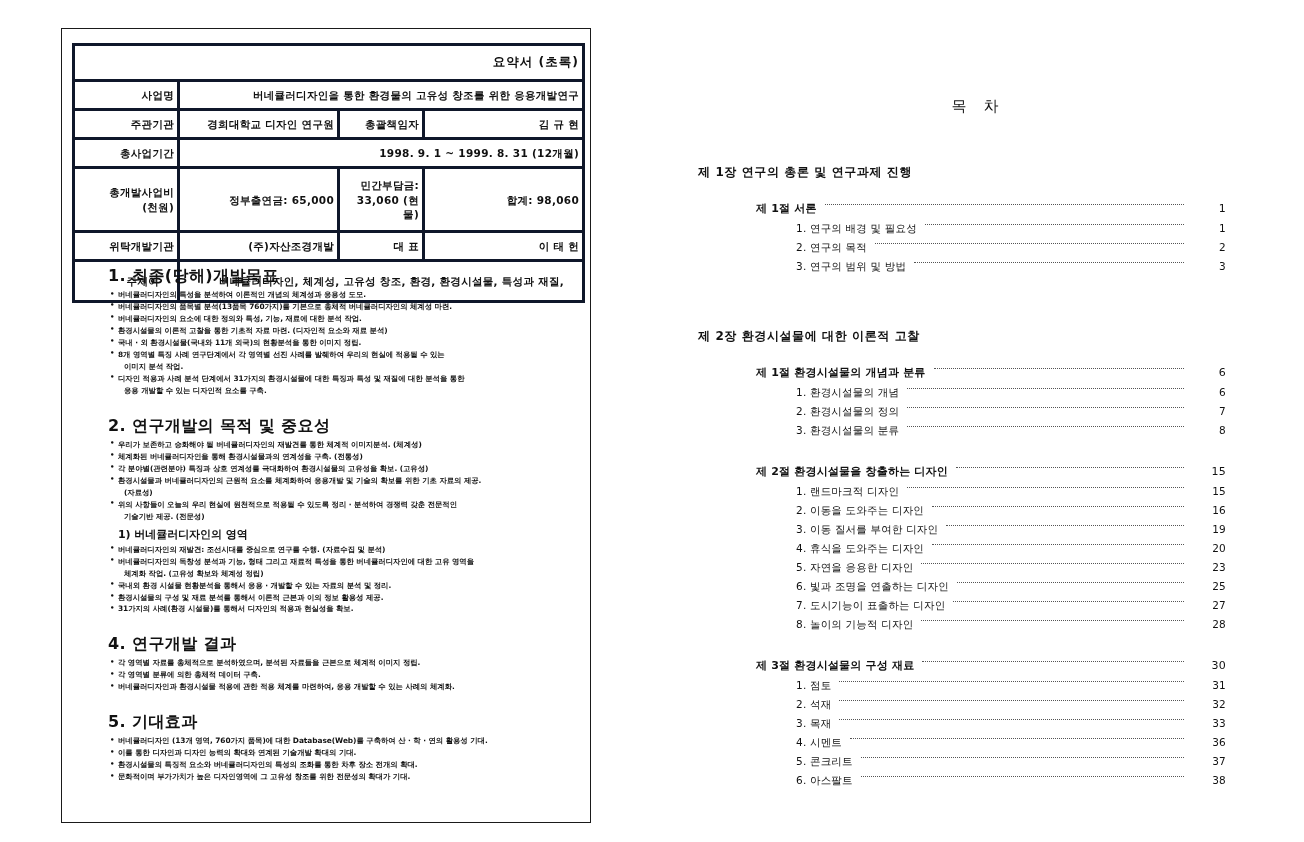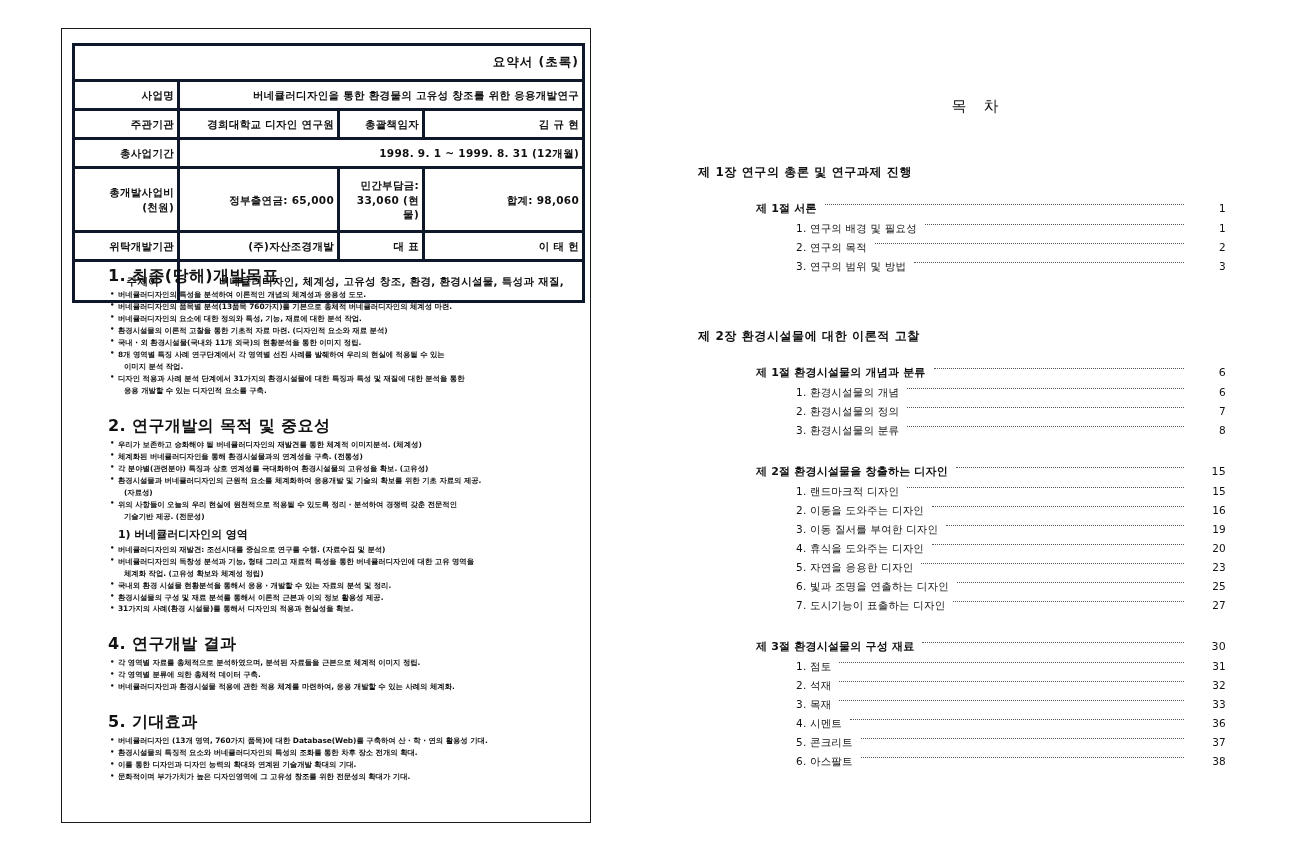--- a/index.html
+++ b/index.html
@@ -278,22 +278,22 @@
         <div class="sec">
           <div class="sec-title">4. 연구개발 결과</div>
           <div class="bullet">각 영역별 자료를 총체적으로 분석하였으며, 분석된 자료들을 근본으로 체계적 이미지 정립.</div>
           <div class="bullet">각 영역별 분류에 의한 총체적 데이터 구축.</div>
           <div class="bullet">버네큘러디자인과 환경시설물 적용에 관한 적용 체계를 마련하여, 응용 개발할 수 있는 사례의 체계화.</div>
         </div>
 
         <div class="sec">
           <div class="sec-title">5. 기대효과</div>
           <div class="bullet">버네큘러디자인 (13개 영역, 760가지 품목)에 대한 Database(Web)를 구축하여 산 · 학 · 연의 활용성 기대.</div>
+          <div class="bullet">이를 통한 디자인과 디자인 능력의 확대와 연계된 기술개발 확대의 기대.</div>
           <div class="bullet">환경시설물의 특징적 요소와 버네큘러디자인의 특성의 조화를 통한 차후 장소 전개의 확대.</div>
-          <div class="bullet">이를 통한 디자인과 디자인 능력의 확대와 연계된 기술개발 확대의 기대.</div>
           <div class="bullet">문화적이며 부가가치가 높은 디자인영역에 그 고유성 창조를 위한 전문성의 확대가 기대.</div>
         </div>
       </div>
 
     </div>
   </div>
 
   <div class="page page-right">
     <div class="toc">
 
@@ -400,20 +400,26 @@
             <span class="lbl">6. 빛과 조명을 연출하는 디자인</span>
             <span class="leader"></span>
             <span class="pg">25</span>
           </div>
           <div class="toc-row">
             <span class="indent-item"></span>
             <span class="lbl">7. 도시기능이 표출하는 디자인</span>
             <span class="leader"></span>
             <span class="pg">27</span>
           </div>
+          <div class="toc-row">
+            <span class="indent-item"></span>
+            <span class="lbl">8. 놀이의 기능적 디자인</span>
+            <span class="leader"></span>
+            <span class="pg">28</span>
+          </div>
         </div>
 
         <div class="section-block gap">
           <div class="toc-row section">
             <span class="indent-sec"></span>
             <span class="lbl">제 3절 환경시설물의 구성 재료</span>
             <span class="leader"></span>
             <span class="pg">30</span>
           </div>
           <div class="toc-row">

